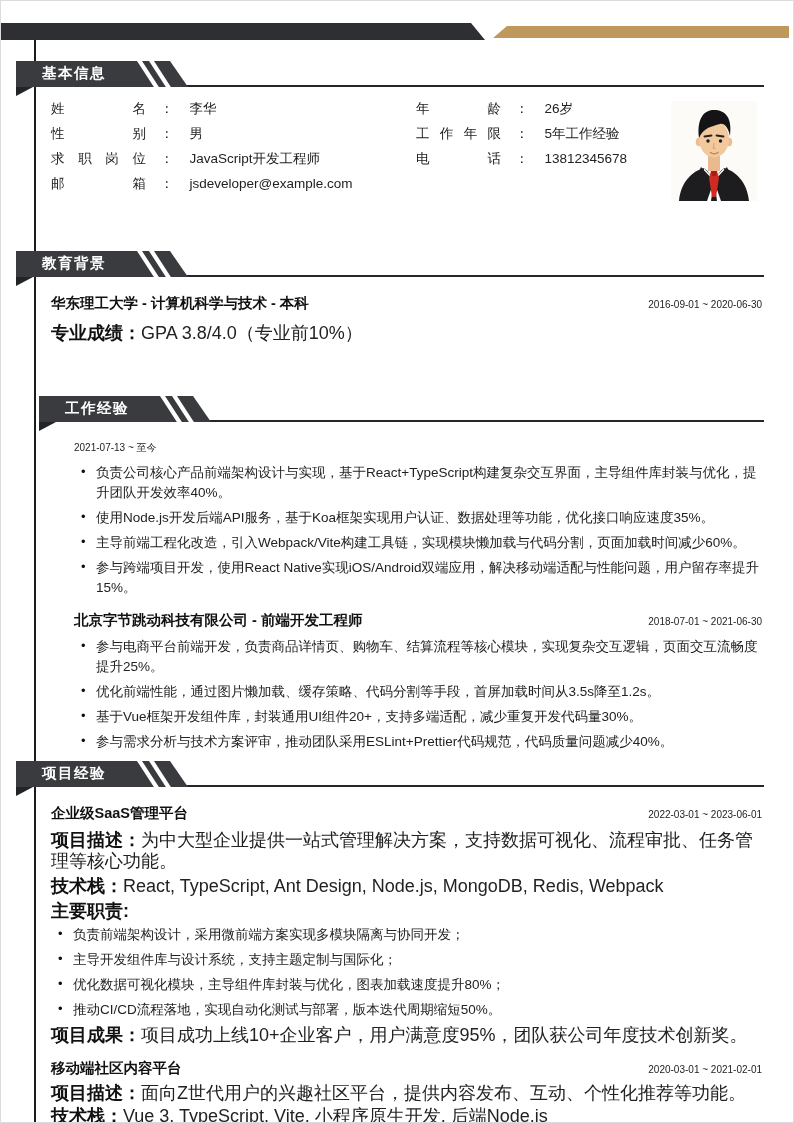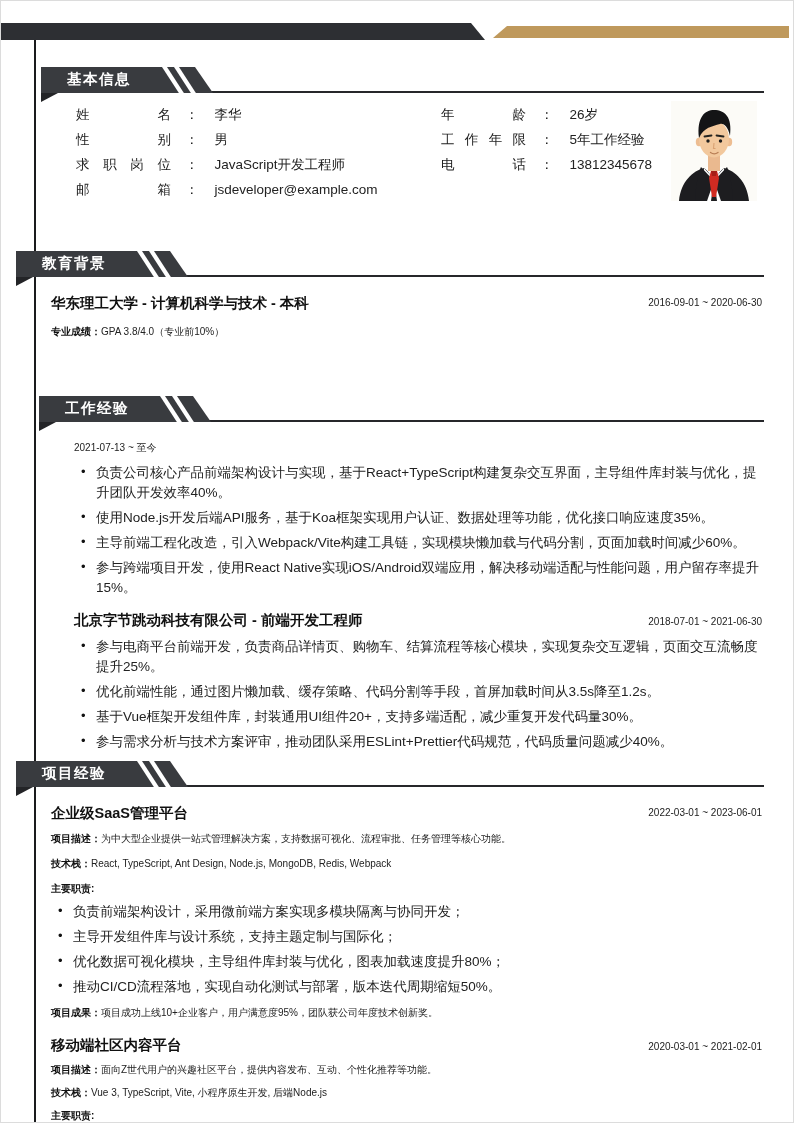--- a/index.html
+++ b/index.html
@@ -37,32 +37,32 @@
   .col-left .f-label{width:95px;}
   .col-right .f-label{width:85px;}
   .f-sep{margin:0 8px 0 6px;}
   .photo{position:absolute;top:100px;right:36px;width:86px;height:100px;background:#fcfbf7;}
 
   
   .sec-body{margin:0 31px 0 50px;}
   .entry-head{display:flex;justify-content:space-between;align-items:baseline;line-height:20px;}
   .entry-title{font-size:14.5px;font-weight:700;color:#111;}
   .entry-date{font-size:10px;color:#222;white-space:nowrap;}
-  .kv{margin-top:6px;font-size:10px;line-height:21px;color:#222;}
+  .kv{margin-top:6px;font-size:18px;line-height:21px;color:#222;}
   .kv-label{font-weight:700;color:#111;}
   .bullets{list-style:none;margin:5px 0 0 0;padding:0;}
   .bullet{position:relative;padding-left:22px;font-size:13.5px;line-height:20px;
           margin-bottom:5px;color:#222;}
   .dot{position:absolute;left:7px;top:-1px;font-size:13px;color:#111;}
 
-  .mt16{margin-top:16px;align-items:center;} .mt12{margin-top:12px;} .mt8{margin-top:8px;} .mt5{margin-top:5px;} .mt4{margin-top:4px;} .mt3{margin-top:3px;}
+  .mt16{margin-top:16px;} .mt12{margin-top:12px;} .mt8{margin-top:8px;} .mt5{margin-top:5px;} .mt4{margin-top:4px;} .mt3{margin-top:3px;}
   .kv-tight{margin-top:3px;line-height:20px;}
 
   
-  #sec-basic{top:66px;padding-left:25px;} #sec-education{top:250px;} #sec-work{top:395px;padding-left:23px;} #sec-projects{top:760px;}
+  #sec-basic{top:60px;} #sec-education{top:250px;} #sec-work{top:395px;padding-left:23px;} #sec-projects{top:760px;}
 </style>
 </head>
 <body>
 
 <div class="page">
 
   <div class="topbar-dark"></div>
   <div class="topbar-gold"></div>
   <div class="vline"></div>
 

